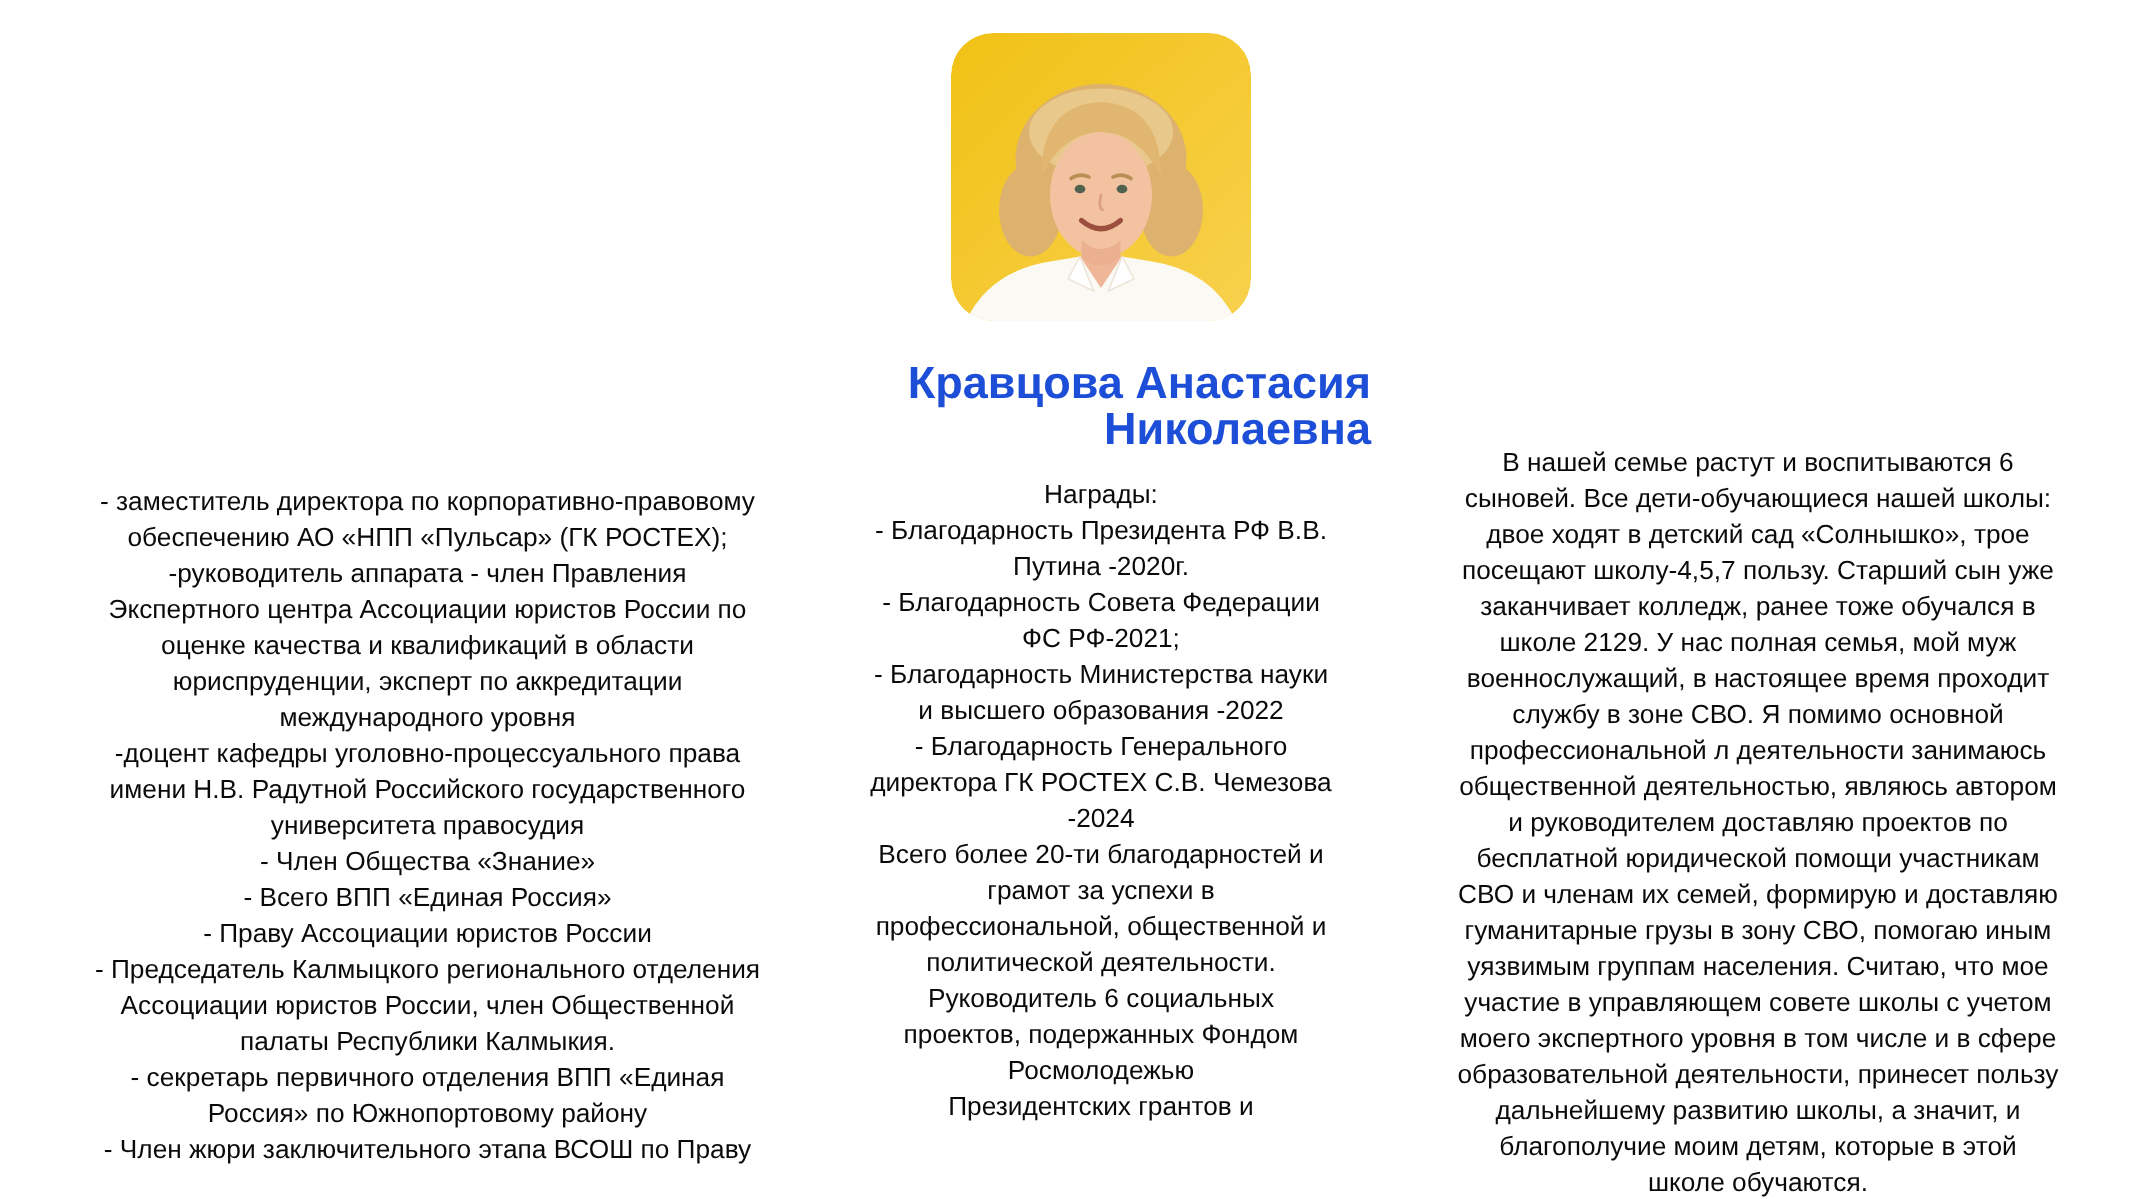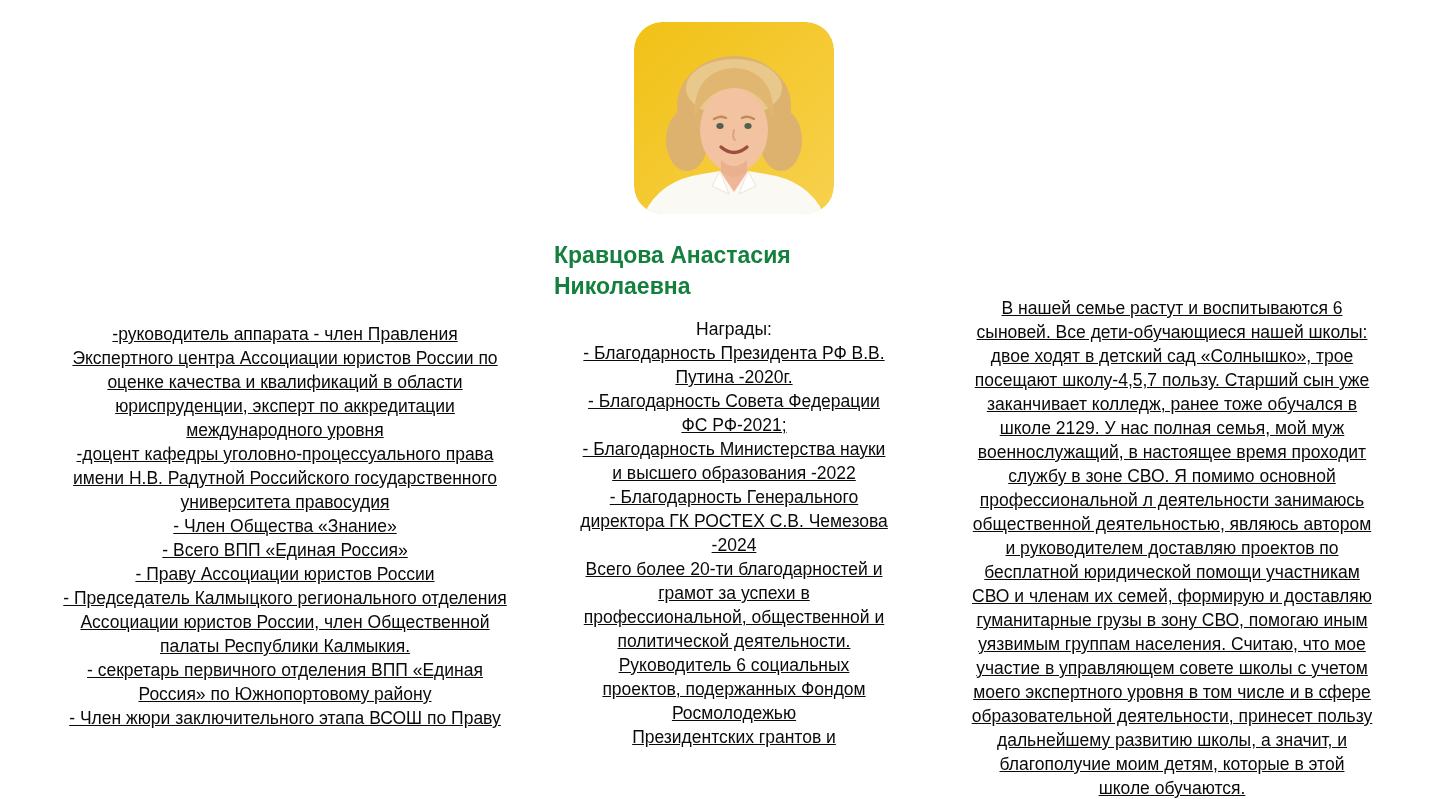--- a/index.html
+++ b/index.html
@@ -36,49 +36,53 @@
     padding-top: 296px;
   }
 
   .txt, .txt .line {
     font-size: 17.5px;
     line-height: 24px;
     text-align: center;
     font-weight: 400;
     color: #0a0a0a;
   }
-  .item { margin: 0; text-decoration: underline; }
+  .item { margin: 0; }
 
   .photo-frame {
     width: 200px;
     height: 192px;
     border-radius: 28px;
     overflow: hidden;
     flex: 0 0 auto;
   }
   .photo-frame svg { display: block; }
 
   .person-name {
     margin: 26px 0 15px 0;
-    font-size: 23px;
+    font-size: 30px;
     line-height: 31px;
     font-weight: 700;
-    text-align: left;
-    color: #15803d;
+    text-align: right;
+    color: #1d4ed8;
     width: 360px;
   }
 
   .awards-block { width: 380px; }
 </style>
 </head>
 <body>
 
 <div class="page">
 
   <div class="col col-left txt">
+    <div class="item">
+        <div class="line">- заместитель директора по корпоративно-правовому</div>
+        <div class="line">обеспечению АО «НПП «Пульсар» (ГК РОСТЕХ);</div>
+      </div>
     <div class="item">
         <div class="line">-руководитель аппарата - член Правления</div>
         <div class="line">Экспертного центра Ассоциации юристов России по</div>
         <div class="line">оценке качества и квалификаций в области</div>
         <div class="line">юриспруденции, эксперт по аккредитации</div>
         <div class="line">международного уровня</div>
       </div>
     <div class="item">
         <div class="line">-доцент кафедры уголовно-процессуального права</div>
         <div class="line">имени Н.В. Радутной Российского государственного</div>

